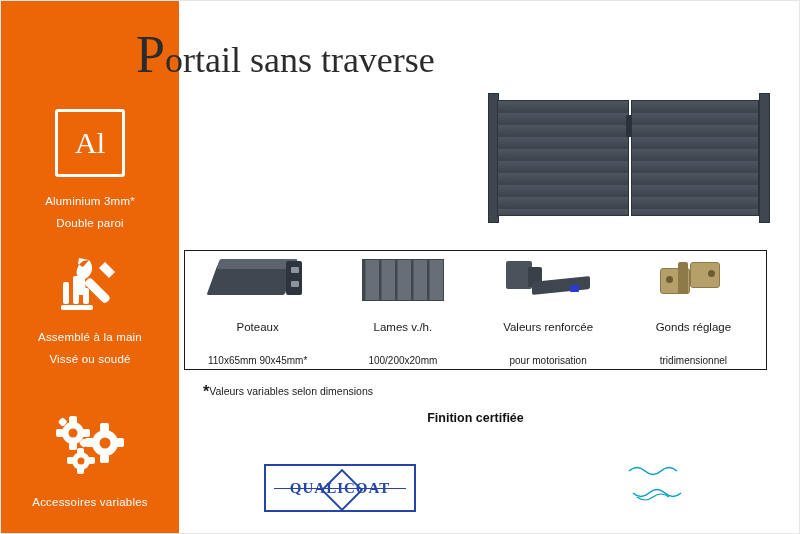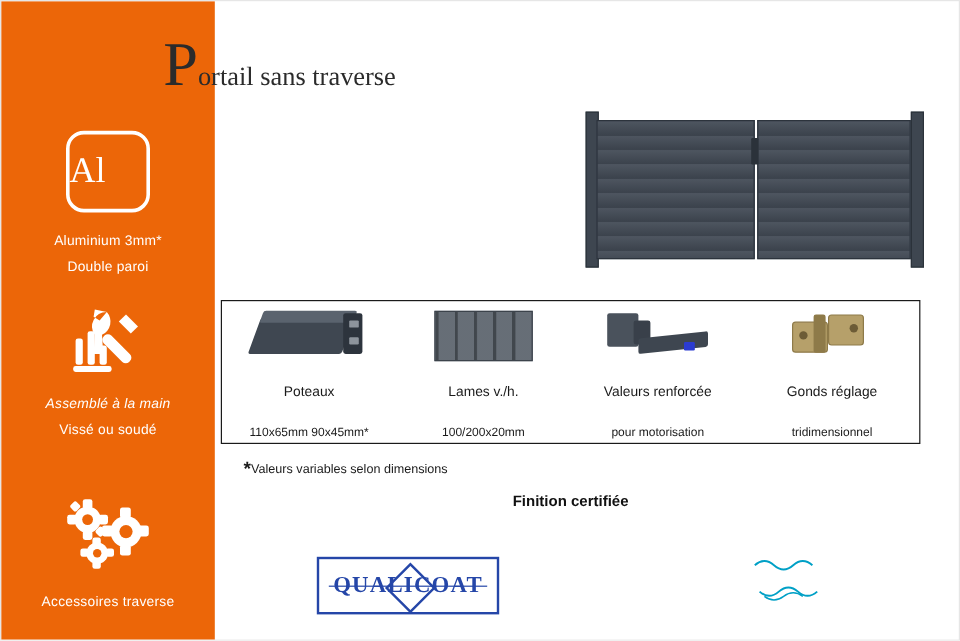--- a/index.html
+++ b/index.html
@@ -44,24 +44,24 @@
     letter-spacing: 0.2px;
     white-space: nowrap;
   }
 
   
   .al-box {
     width: 64px;
     height: 62px;
     margin: 0 auto;
     border: 3px solid #ffffff;
-    border-radius: 15px;
+    border-radius: 3px;
     display: flex;
     align-items: center;
-    justify-content: flex-start;
+    justify-content: center;
   }
   .al-text {
     font-family: "Liberation Serif", serif;
     font-size: 30px;
     color: #ffffff;
     line-height: 1;
   }
 
   .icon-wrap {
     width: 178px;
@@ -77,21 +77,21 @@
     top: 28px;
     font-family: "Liberation Serif", serif;
     color: #2b2b2b;
     white-space: nowrap;
   }
   .title .cap {
     font-size: 52px;
     line-height: 52px;
   }
   .title .rest {
-    font-size: 22px;
+    font-size: 36px;
     line-height: 52px;
   }
 
   
   .gate {
     position: absolute;
     left: 487px;
     top: 92px;
     width: 282px;
     height: 130px;
@@ -358,21 +358,21 @@
     height: 26px;
     margin-left: -13px;
     margin-top: -13px;
     border: 2px solid #2546a8;
     transform: rotate(45deg);
   }
   .qualicoat .word {
     position: relative;
     font-family: "Liberation Serif", serif;
     font-weight: bold;
-    font-size: 19px;
+    font-size: 15px;
     letter-spacing: 1px;
     color: #2546a8;
     z-index: 2;
   }
   .qualicoat .bar {
     position: absolute;
     left: 4px;
     top: 50%;
     width: 132px;
     height: 1px;
@@ -420,21 +420,21 @@
         <svg width="62" height="58" viewBox="0 0 62 58" aria-hidden="true">
           <path d="M30 4 a12 12 0 0 0 -10 19 l-1 16 h8 l-1 -16 a12 12 0 0 0 4 -19 l-6 7 -5 -3 1 -6 z" fill="#ffffff"></path>
           <rect x="4" y="26" width="6" height="22" rx="2" fill="#ffffff"></rect>
           <rect x="14" y="20" width="6" height="28" rx="2" fill="#ffffff"></rect>
           <rect x="24" y="32" width="6" height="16" rx="2" fill="#ffffff"></rect>
           <rect x="2" y="49" width="32" height="5" rx="2" fill="#ffffff"></rect>
           <path d="M46 6 l10 10 -6 6 -10 -10 z" fill="#ffffff"></path>
           <rect x="34" y="20" width="9" height="30" rx="4" transform="rotate(-45 38 35)" fill="#ffffff"></rect>
         </svg>
       </div>
-      <div class="sb-caption" style="margin-top:12px;font-style:italic;">Assemblé à la main</div>
+      <div class="sb-caption" style="margin-top:12px;">Assemblé à la main</div>
       <div class="sb-caption">Vissé ou soudé</div>
     </div>
 
     <div class="sb-block" style="top:412px;">
       <div class="icon-wrap">
         <svg width="78" height="62" viewBox="0 0 78 62" aria-hidden="true">
           <g fill="#ffffff">
             <circle cx="22" cy="20" r="11"></circle>
             <rect x="18" y="3" width="8" height="8" rx="2"></rect>
             <rect x="18" y="29" width="8" height="8" rx="2"></rect>
@@ -451,21 +451,21 @@
             <rect x="26" y="35" width="7" height="7" rx="2"></rect>
             <rect x="26" y="54" width="7" height="7" rx="2"></rect>
             <rect x="16" y="44" width="7" height="7" rx="2"></rect>
             <rect x="37" y="44" width="7" height="7" rx="2"></rect>
           </g>
           <circle cx="22" cy="20" r="4.5" fill="#ec6608"></circle>
           <circle cx="54" cy="30" r="5.5" fill="#ec6608"></circle>
           <circle cx="30" cy="48" r="3.5" fill="#ec6608"></circle>
         </svg>
       </div>
-      <div class="sb-caption" style="margin-top:16px;">Accessoires traverse</div>
+      <div class="sb-caption" style="margin-top:16px;">Accessoires variables</div>
     </div>
   </div>
 
   <div class="title">
     <span class="cap">P</span><span class="rest">ortail sans traverse</span>
   </div>
 
   <div class="gate">
     <div class="post left"></div>
     <div class="leaf l"></div>

